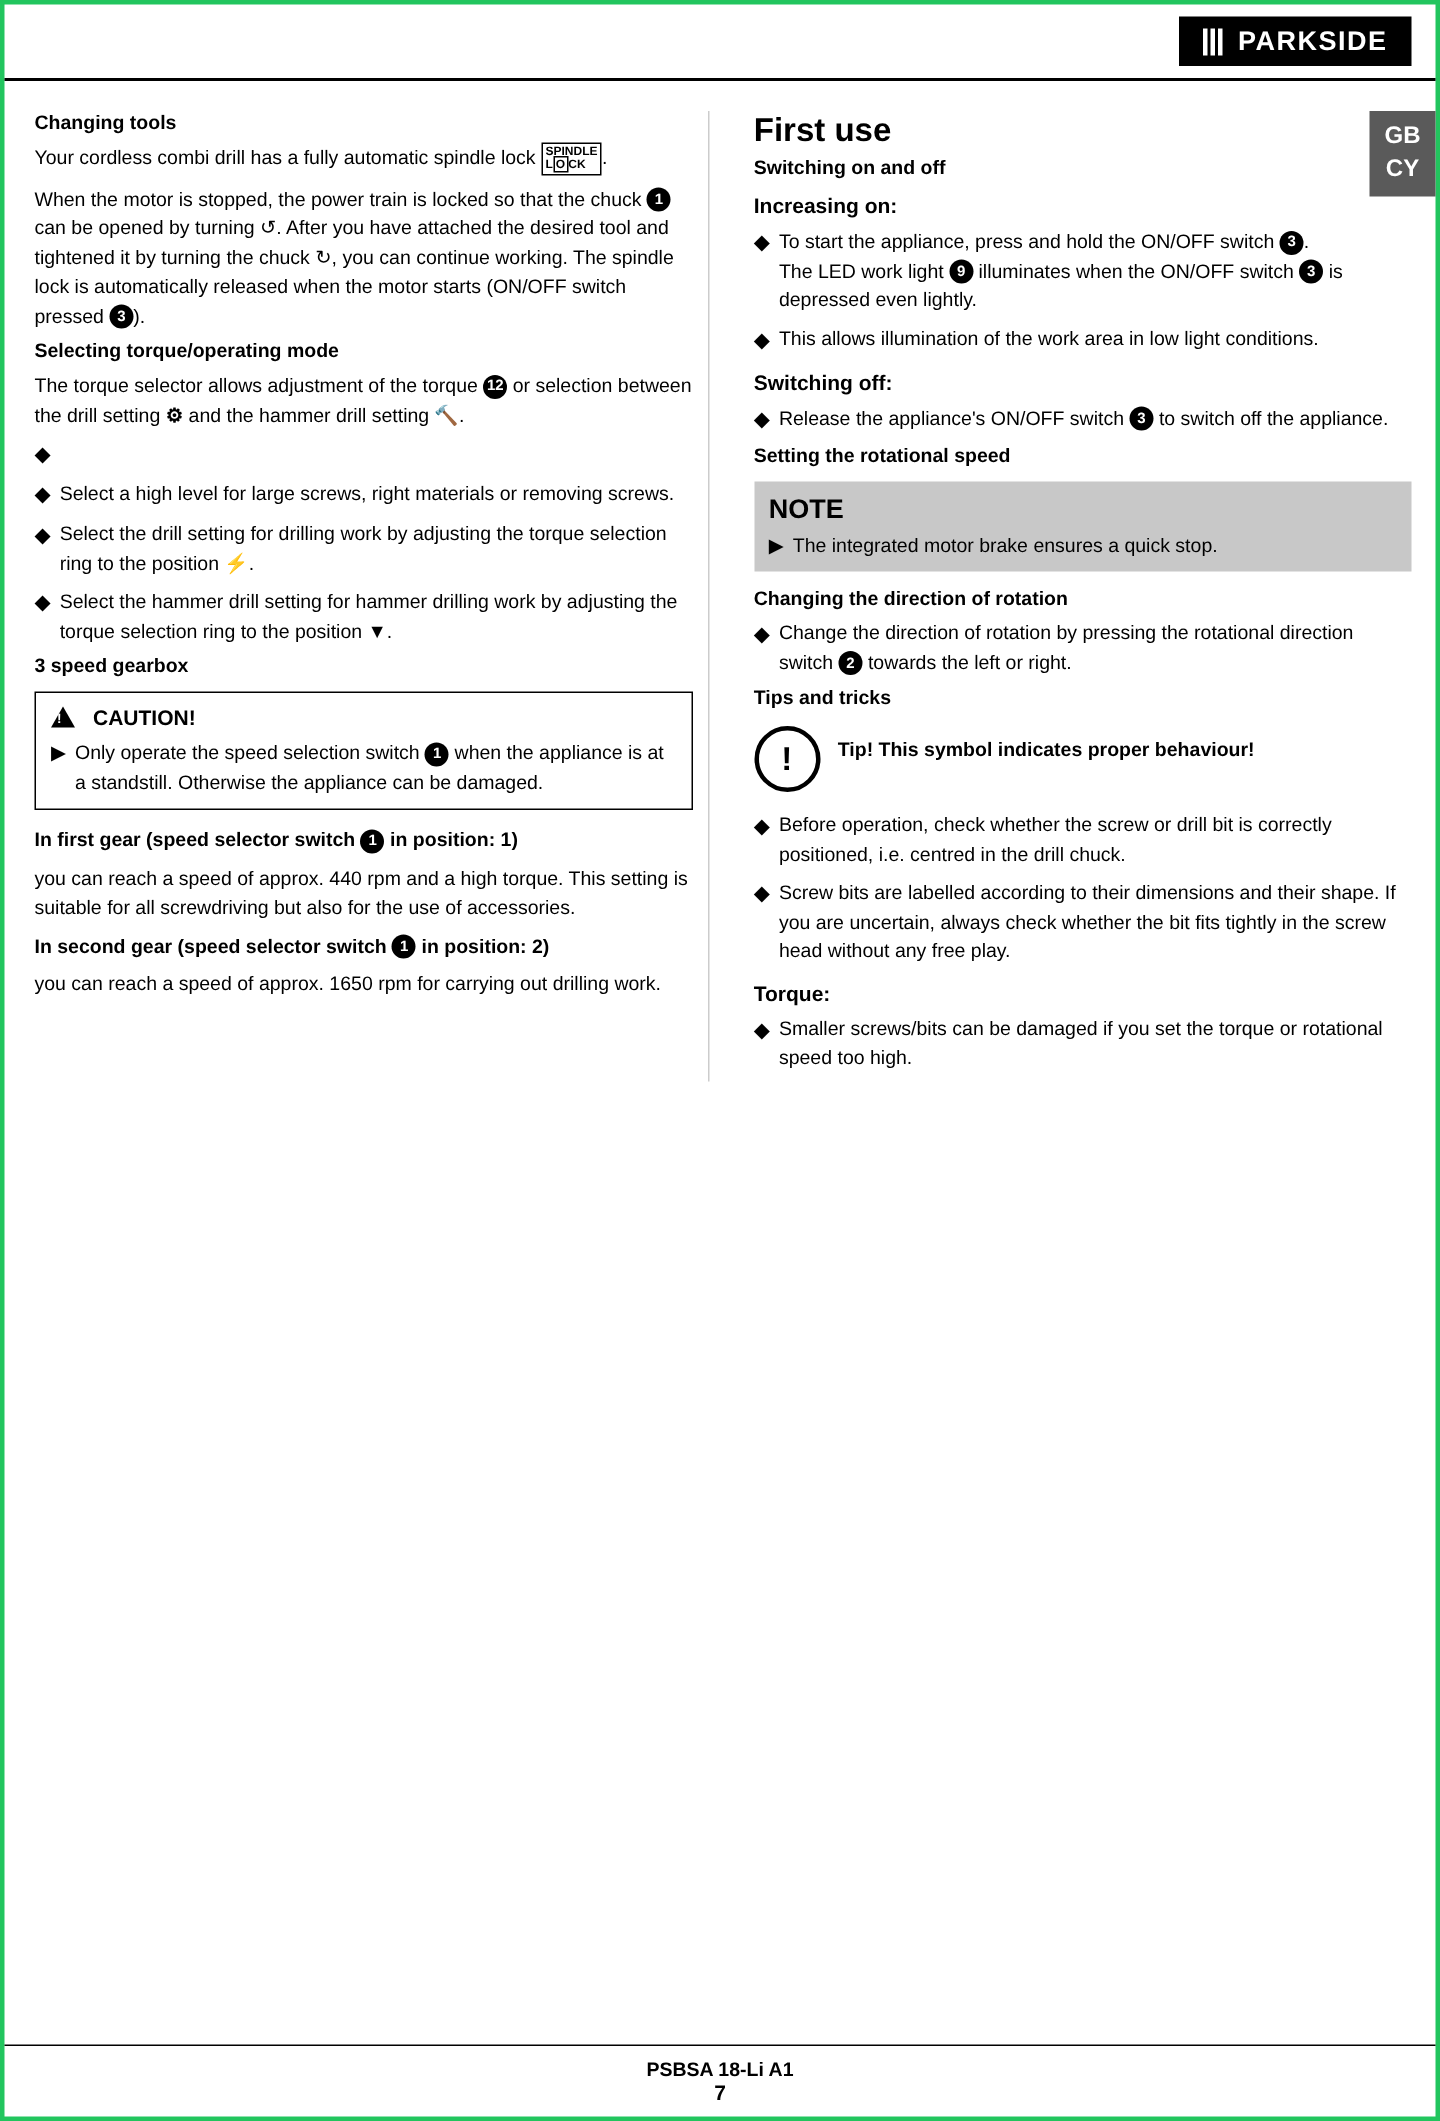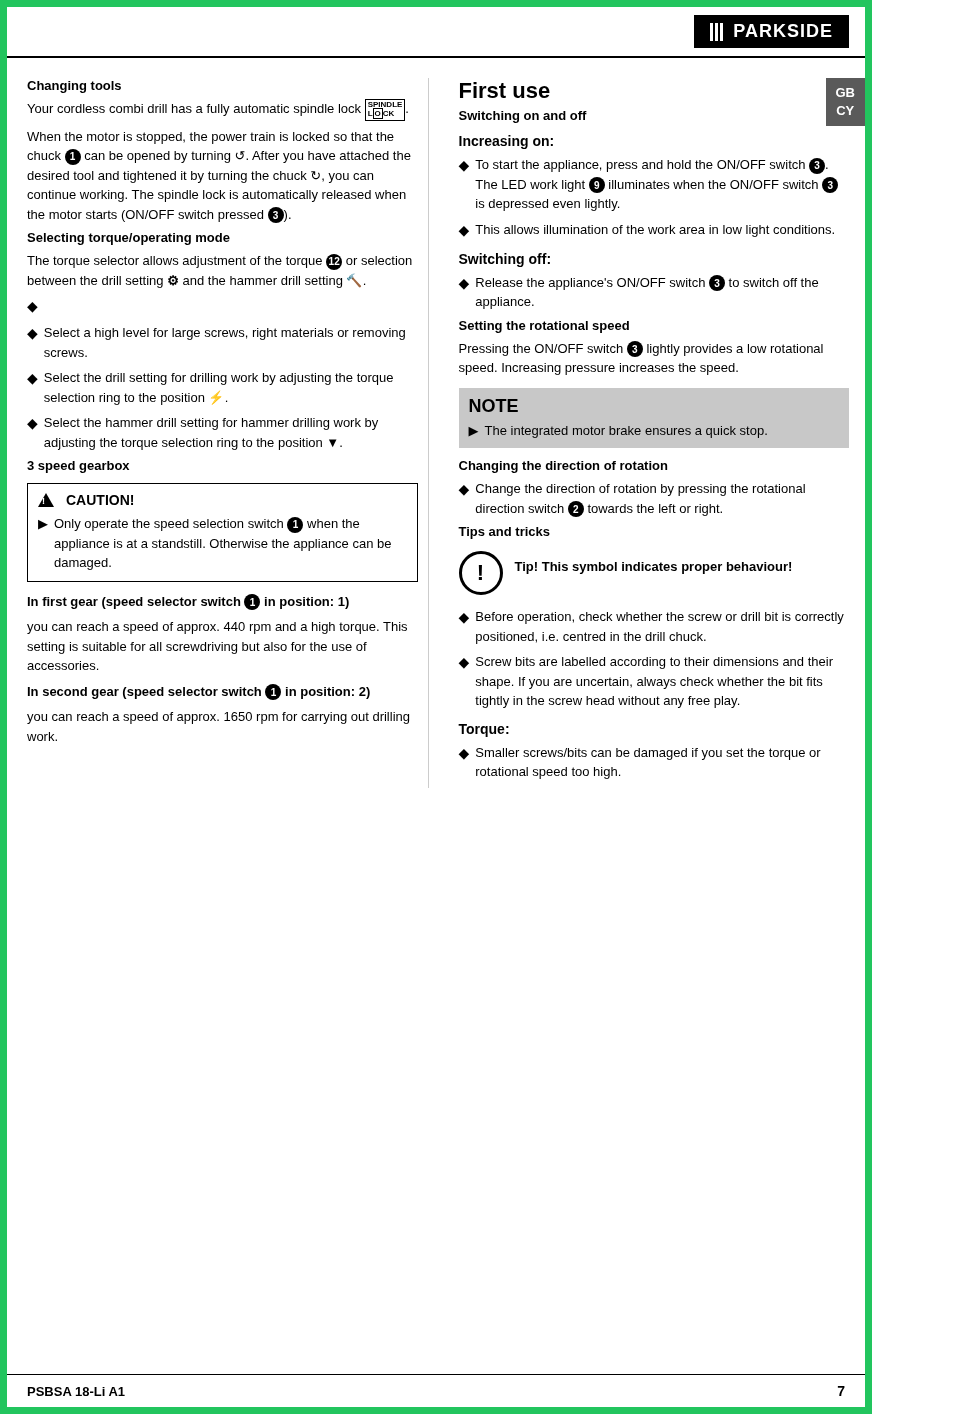--- a/index.html
+++ b/index.html
@@ -6,25 +6,25 @@
     body {
       font-family: Arial, Helvetica, sans-serif;
       font-size: 13px;
       background: #fff;
       color: #000;
       width: 960px;
       min-height: 1414px;
       position: relative;
     }
     .page {
-      width: 872px;
+      width: 960px;
       min-height: 1414px;
       padding: 0;
       position: relative;
-      border: 7px solid #22c55e;
+      border: 3px solid #22c55e;
     }
     
     .header {
       display: flex;
       justify-content: flex-end;
       align-items: center;
       padding: 8px 16px 8px 0;
       border-bottom: 2px solid #000;
     }
     .brand-logo {
@@ -66,21 +66,21 @@
       position: relative;
     }
     
     .lang-badge {
       position: absolute;
       top: 0;
       right: -16px;
       background: #5a5a5a;
       color: #fff;
       font-weight: bold;
-      font-size: 13px;
+      font-size: 16px;
       padding: 6px 10px;
       line-height: 1.4;
       text-align: center;
     }
     
     .section-title {
       font-size: 13px;
       font-weight: bold;
       margin-bottom: 6px;
       margin-top: 14px;
@@ -217,20 +217,21 @@
     .footer {
       position: absolute;
       bottom: 0;
       left: 0;
       right: 0;
       display: flex;
       justify-content: space-between;
       align-items: center;
       padding: 8px 20px;
       border-top: 1px solid #000;
+      flex-direction: column;
     }
     .footer-model {
       font-weight: bold;
       font-size: 13px;
     }
     .footer-page {
       font-weight: bold;
       font-size: 14px;
     }
     
@@ -351,23 +352,20 @@
         <ul class="bullet-list">
           <li>
             <span class="diamond">◆</span>
             <span>Release the appliance's ON/OFF switch <span class="icon-circle">3</span> to switch off the appliance.</span>
           </li>
         </ul>
       </div>
 
       <div>
         <div class="section-title">Setting the rotational speed</div>
-        <p>
-          Pressing the ON/OFF switch <span class="icon-circle">3</span> lightly provides a low rotational speed. Increasing pressure increases the speed.
-        </p>
 
         <div class="note-box">
           <div class="note-header">NOTE</div>
           <div class="caution-item">
             <span class="arrow-right">▶</span>
             <span>The integrated motor brake ensures a quick stop.</span>
           </div>
         </div>
       </div>
 

